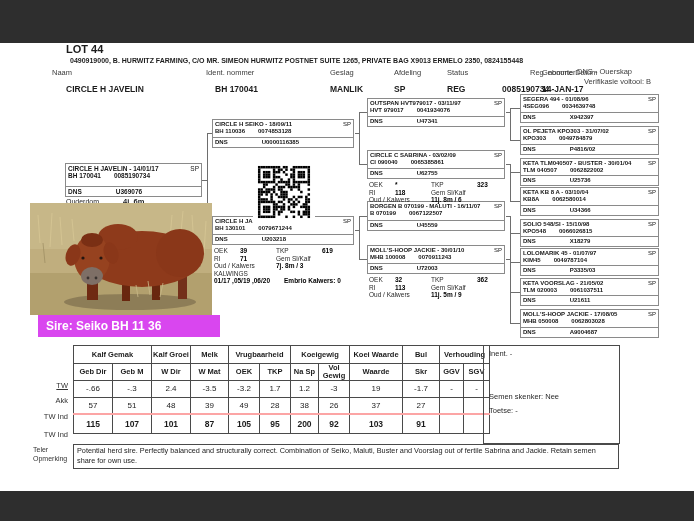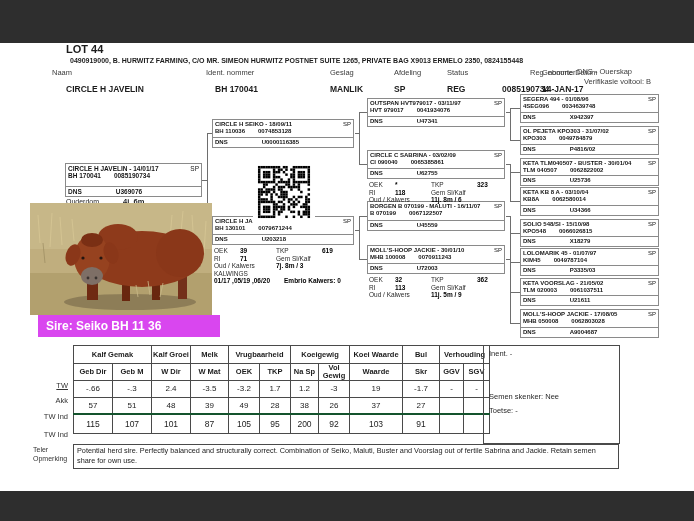--- a/index.html
+++ b/index.html
@@ -56,21 +56,21 @@
   
   #ebv-wrap { position:absolute; left:73px; top:345px; }
   table.ebv { border-collapse:collapse; table-layout:fixed; font-family:inherit; }
   table.ebv th, table.ebv td { border:1px solid #4a4a4a; text-align:center; padding:0; overflow:hidden;
                                font-size:7.5px; line-height:8px; }
   table.ebv th { font-weight:bold; }
   tr.grp th { height:17px; }
   tr.sub th { height:16px; }
   tr.r0 td { height:16px; font-size:8px; }
   tr.r1 td { height:15px; font-size:8px; }
-  tr.r2 td { height:18px; font-size:8.5px; font-weight:normal; border-top:2px solid #14532d; }
+  tr.r2 td { height:18px; font-size:8.5px; font-weight:bold; border-top:2px solid #fca5a5; }
   tr.r3 td { height:17px; font-size:8.5px; font-weight:bold; }
   .rowlab { position:absolute; width:40px; text-align:right; font-size:7.5px; color:#333; white-space:nowrap; }
 
   #side-panel { position:absolute; left:483px; top:345px; width:137px; height:99px;
                 border:1px solid #4a4a4a; box-sizing:border-box; font-size:7.5px; color:#2a2a2a; }
   #sp-inent { position:absolute; left:5px; top:3px; }
   #sp-semen { position:absolute; left:5px; top:46px; }
   #sp-toetse { position:absolute; left:5px; top:60px; }
 
   #rem-lab1 { position:absolute; left:33px; top:446px; font-size:7px; color:#333; }

